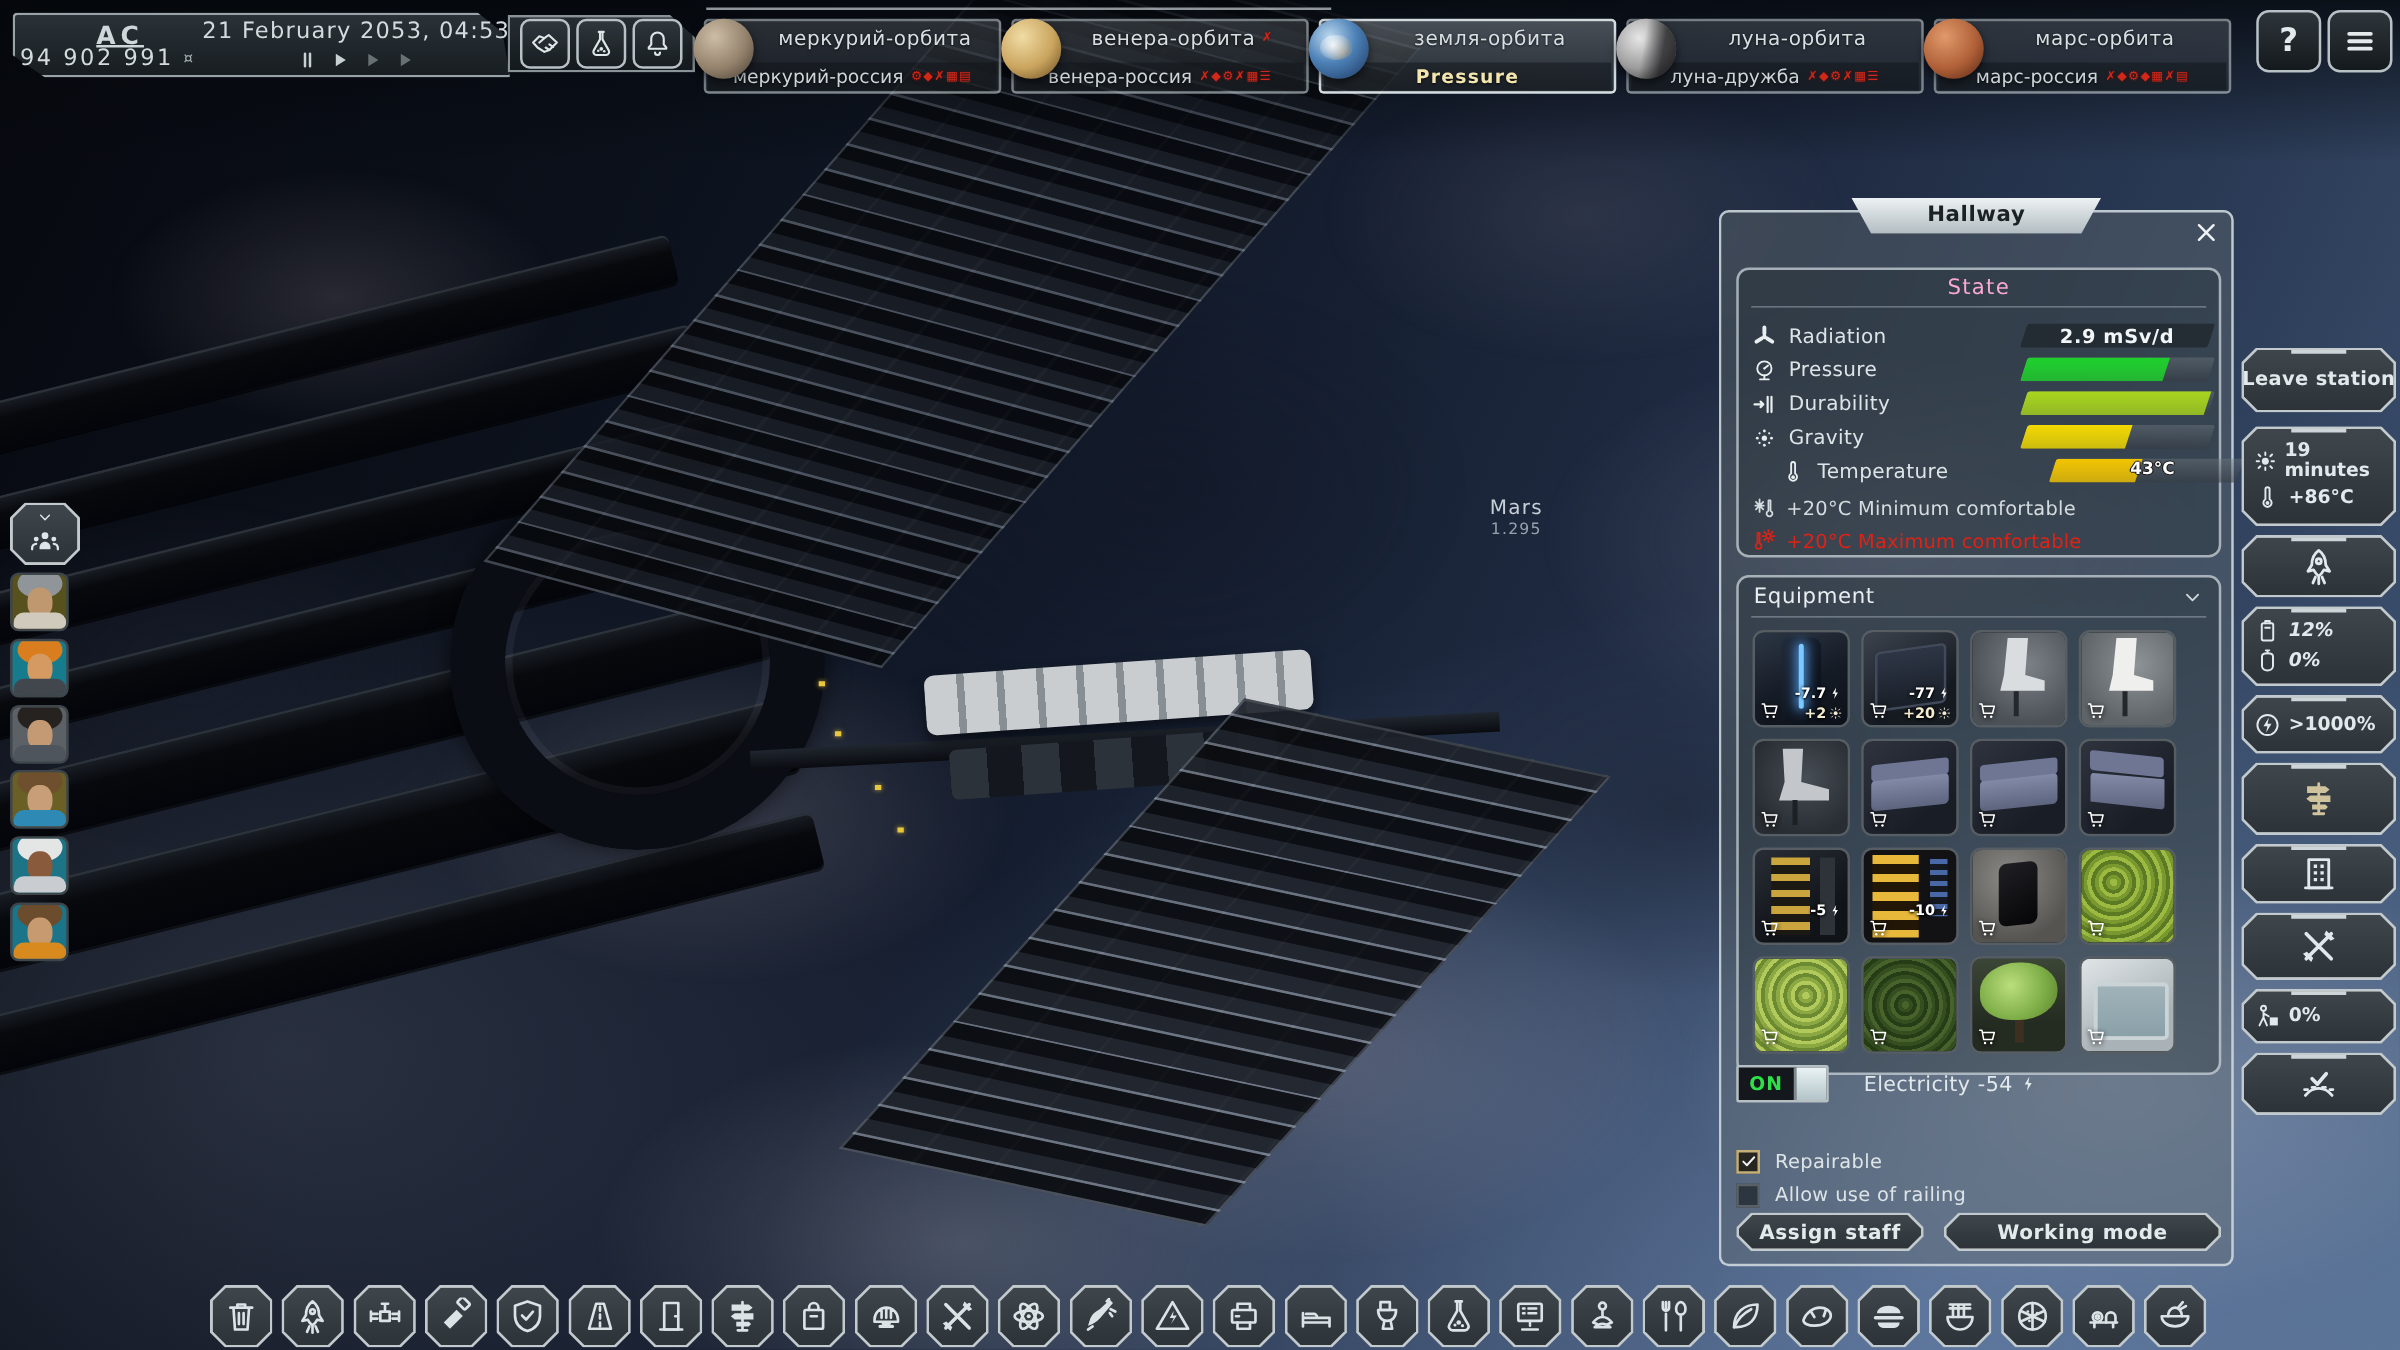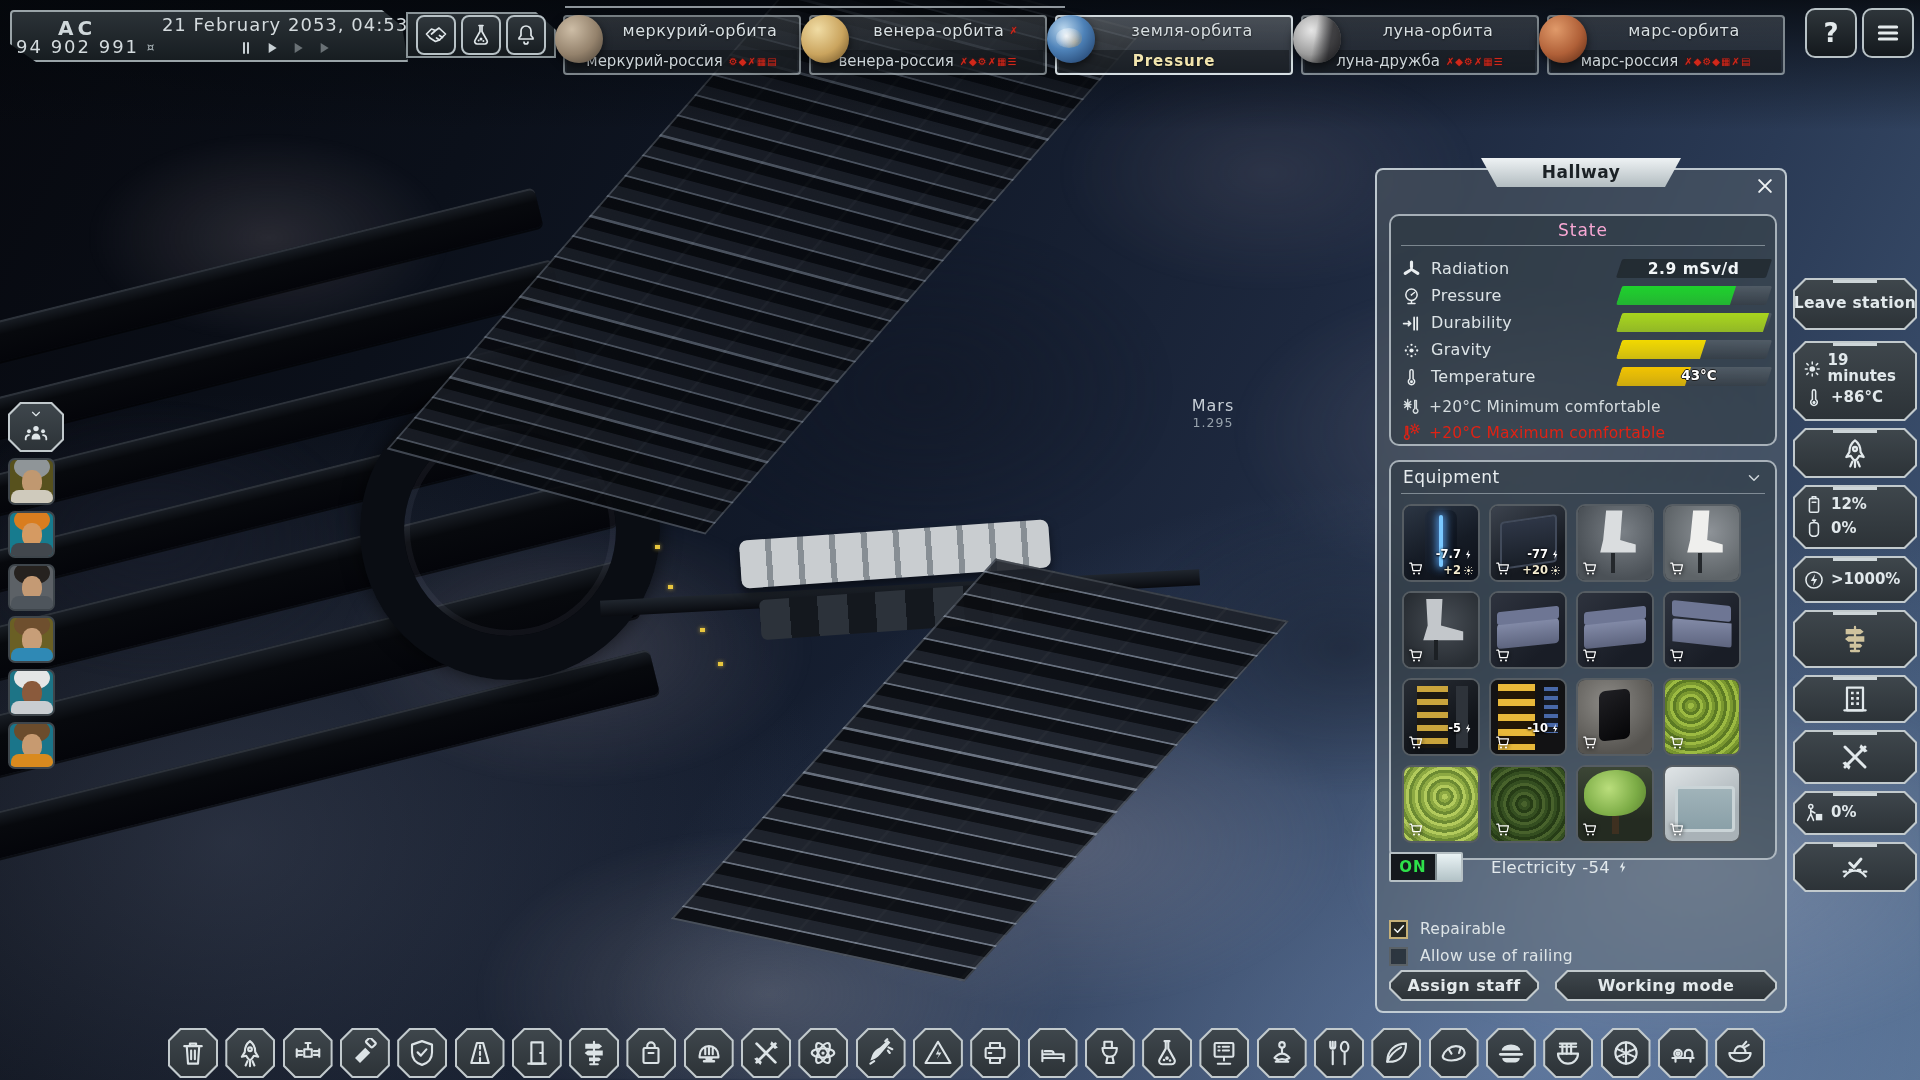--- a/index.html
+++ b/index.html
@@ -56,21 +56,21 @@
     clip-path:polygon(11px 0,calc(100% - 11px) 0,100% 11px,100% calc(100% - 11px),calc(100% - 11px) 100%,11px 100%,0 calc(100% - 11px),0 11px);}
   .frame>*{position:relative;z-index:1;}
   .tick::after{content:"";position:absolute;top:2px;left:50%;transform:translateX(-50%);width:44px;height:3px;background:#cdd5d8;z-index:1;}
   .ic{display:block;}
 
   
   .tl-panel{left:10px;top:10px;width:400px;height:52px;background:linear-gradient(#2b3237,#171d21);
     border:2px solid #9aa4a8;border-radius:4px;clip-path:polygon(0 0,372px 0,392px 16px,398px 52px,26px 52px,0 34px);}
   .tl-strip{left:406px;top:12px;width:150px;height:46px;background:linear-gradient(#262d32,#14191d);
     border:2px solid #8a9498;clip-path:polygon(0 0,130px 0,150px 18px,150px 46px,0 46px);}
-  .tl-code{left:58px;top:16px;font-size:20px;letter-spacing:4px;color:#cfd7da;font-weight:bold;}
+  .tl-code{left:77px;top:16px;font-size:20px;letter-spacing:4px;color:#cfd7da;font-weight:bold;text-decoration:underline;}
   .tl-money{left:16px;top:36px;font-size:18px;letter-spacing:2px;color:#d4dbde;}
   .tl-cur{font-size:12px;vertical-align:2px;color:#aab4b8;}
   .tl-date{left:160px;top:14px;width:250px;text-align:center;font-size:18px;letter-spacing:1px;color:#d4dbde;}
   .speedrow{left:238px;top:40px;display:flex;gap:10px;align-items:center;}
   .speedrow .sp{width:16px;height:16px;color:#c8d0d4;}
   .actbtn{width:40px;height:40px;border:2px solid #b8c2c6;border-radius:8px;background:linear-gradient(#30373c,#171d21);
     display:flex;align-items:center;justify-content:center;color:#dfe6e9;}
   .topline{left:565px;top:6px;width:500px;height:2px;background:rgba(215,225,230,.65);}
 
   
@@ -484,21 +484,21 @@
                 <circle cx="16.4" cy="16.4" r="1" fill="currentColor" stroke="none"></circle>
               </svg>
             </span>
             <span class="slab">Gravity</span>
             <div class="rzone">
               <div class="btrack">
                 <div class="bfill" style="width: 56%; background: linear-gradient(rgb(242, 217, 0), rgba(242, 217, 0, 0.8));"></div>
               </div>
             </div>
           </div>
-          <div class="srow" style="top: 148px;">
+          <div class="srow" style="top: 148px; margin-left: 23px;">
             <span class="sic">
               <svg class="ic " viewBox="0 0 24 24" width="100%" height="100%" fill="none" stroke="currentColor" stroke-width="1.7" stroke-linecap="round" stroke-linejoin="round">
                 <path d="M12 3a1.8 1.8 0 011.8 1.8v8.7a3.6 3.6 0 11-3.6 0V4.8A1.8 1.8 0 0112 3z"></path>
                 <circle cx="12" cy="16.8" r="1.7" fill="currentColor" stroke="none"></circle>
               </svg>
             </span>
             <span class="slab">Temperature</span>
             <div class="rzone">
               <div class="btrack">
                 <div class="bfill" style="width: 46%; background: linear-gradient(rgb(242, 196, 0), rgba(242, 196, 0, 0.8));"></div>
@@ -827,21 +827,21 @@
         <div class="cnt">
           <span style="width: 32px; height: 32px; display: block;">
             <svg class="ic " viewBox="0 0 24 24" width="100%" height="100%" fill="none" stroke="currentColor" stroke-width="1.7" stroke-linecap="round" stroke-linejoin="round">
               <path d="M12 2.5c2.8 2 4.2 5.3 4.2 8.8l2.3 3.7-3.4-.8c-.9 1.6-2 2.9-3.1 3.8-1.1-.9-2.2-2.2-3.1-3.8l-3.4.8 2.3-3.7c0-3.5 1.4-6.8 4.2-8.8z"></path>
               <circle cx="12" cy="9" r="1.5"></circle>
               <path d="M10 18.5L8.5 22M14 18.5l1.5 3.5M12 19v3.5"></path>
             </svg>
           </span>
         </div>
       </div>
-      <div class="sbtn frame tick" style="top: 485px; height: 64px;">
+      <div class="sbtn frame tick" style="top: 485px; height: 64px; font-style: italic;">
         <div class="btk"></div>
         <div class="cnt">
           <div class="row">
             <span style="width: 22px; height: 22px; display: block;">
               <svg class="ic " viewBox="0 0 24 24" width="100%" height="100%" fill="none" stroke="currentColor" stroke-width="1.7" stroke-linecap="round" stroke-linejoin="round">
                 <rect x="7" y="5" width="10" height="15" rx="1.5"></rect>
                 <path d="M10 5V3h4v2M10 9h4"></path>
               </svg>
             </span>
             <span class="tx">12%</span>

